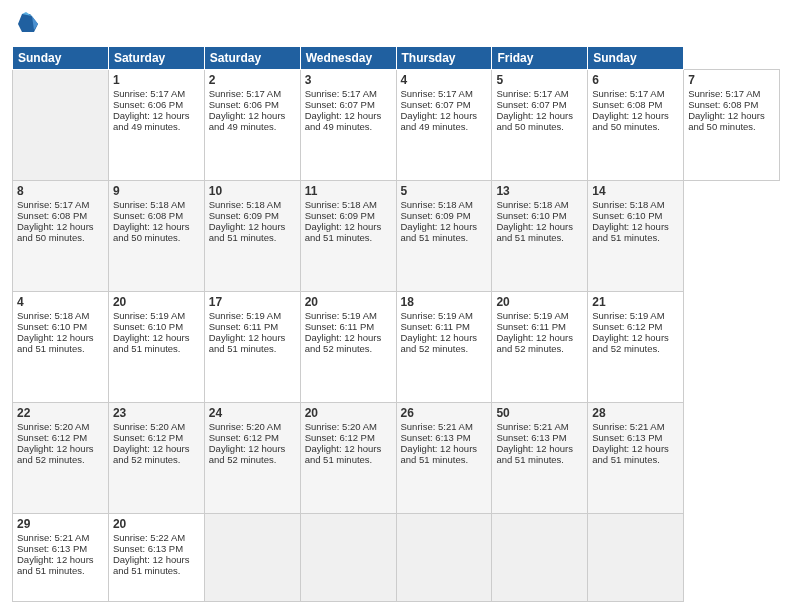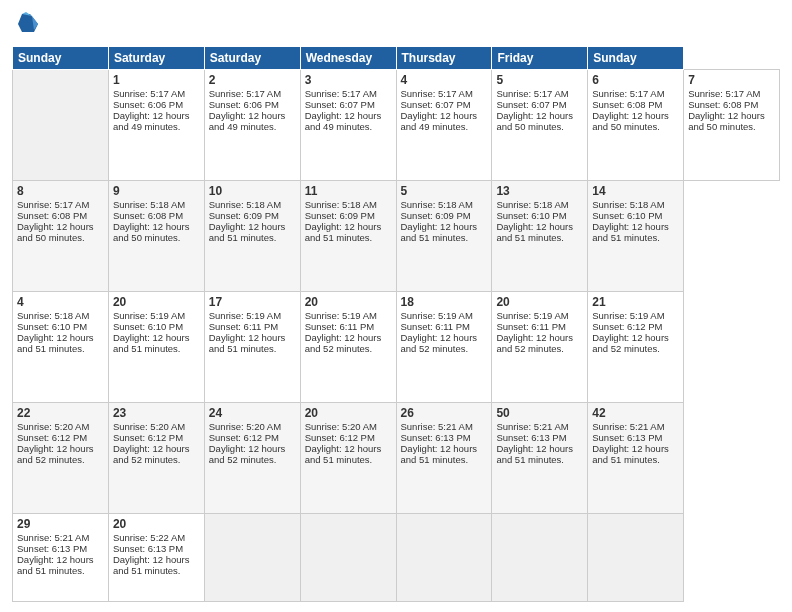--- a/index.html
+++ b/index.html
@@ -162,21 +162,21 @@
           <td><span class="day-num">20</span>Sunrise: 5:19 AM<br>Sunset: 6:11 PM<br>Daylight: 12 hours and 52 minutes.</td>
           <td><span class="day-num">21</span>Sunrise: 5:19 AM<br>Sunset: 6:12 PM<br>Daylight: 12 hours and 52 minutes.</td>
         </tr>
         <tr>
           <td><span class="day-num">22</span>Sunrise: 5:20 AM<br>Sunset: 6:12 PM<br>Daylight: 12 hours and 52 minutes.</td>
           <td><span class="day-num">23</span>Sunrise: 5:20 AM<br>Sunset: 6:12 PM<br>Daylight: 12 hours and 52 minutes.</td>
           <td><span class="day-num">24</span>Sunrise: 5:20 AM<br>Sunset: 6:12 PM<br>Daylight: 12 hours and 52 minutes.</td>
           <td><span class="day-num">20</span>Sunrise: 5:20 AM<br>Sunset: 6:12 PM<br>Daylight: 12 hours and 51 minutes.</td>
           <td><span class="day-num">26</span>Sunrise: 5:21 AM<br>Sunset: 6:13 PM<br>Daylight: 12 hours and 51 minutes.</td>
           <td><span class="day-num">50</span>Sunrise: 5:21 AM<br>Sunset: 6:13 PM<br>Daylight: 12 hours and 51 minutes.</td>
-          <td><span class="day-num">42</span>Sunrise: 5:21 AM<br>Sunset: 6:13 PM<br>Daylight: 12 hours and 51 minutes.</td>
+          <td><span class="day-num">28</span>Sunrise: 5:21 AM<br>Sunset: 6:13 PM<br>Daylight: 12 hours and 51 minutes.</td>
         </tr>
         <tr class="last-row">
           <td><span class="day-num">29</span>Sunrise: 5:21 AM<br>Sunset: 6:13 PM<br>Daylight: 12 hours and 51 minutes.</td>
           <td><span class="day-num">20</span>Sunrise: 5:22 AM<br>Sunset: 6:13 PM<br>Daylight: 12 hours and 51 minutes.</td>
           <td class="empty-cell"></td>
           <td class="empty-cell"></td>
           <td class="empty-cell"></td>
           <td class="empty-cell"></td>
           <td class="empty-cell"></td>
         </tr>

